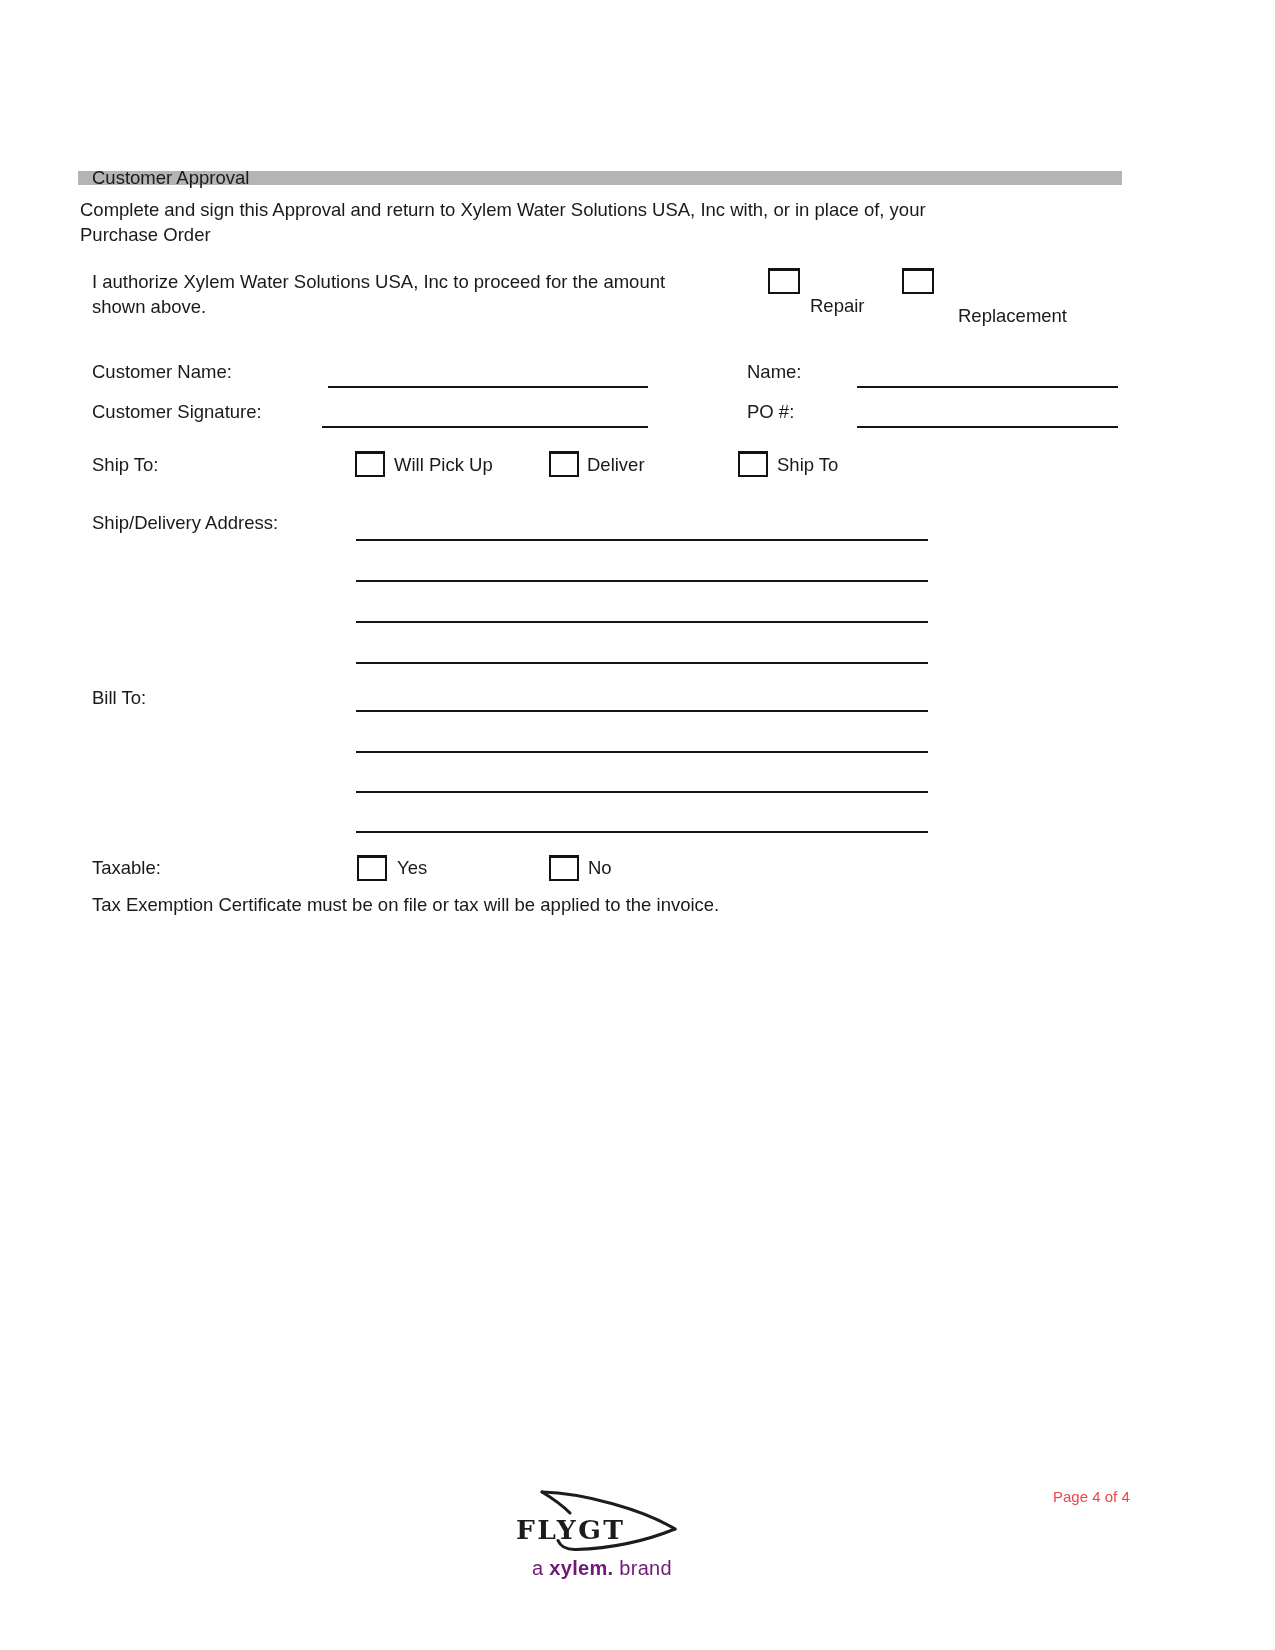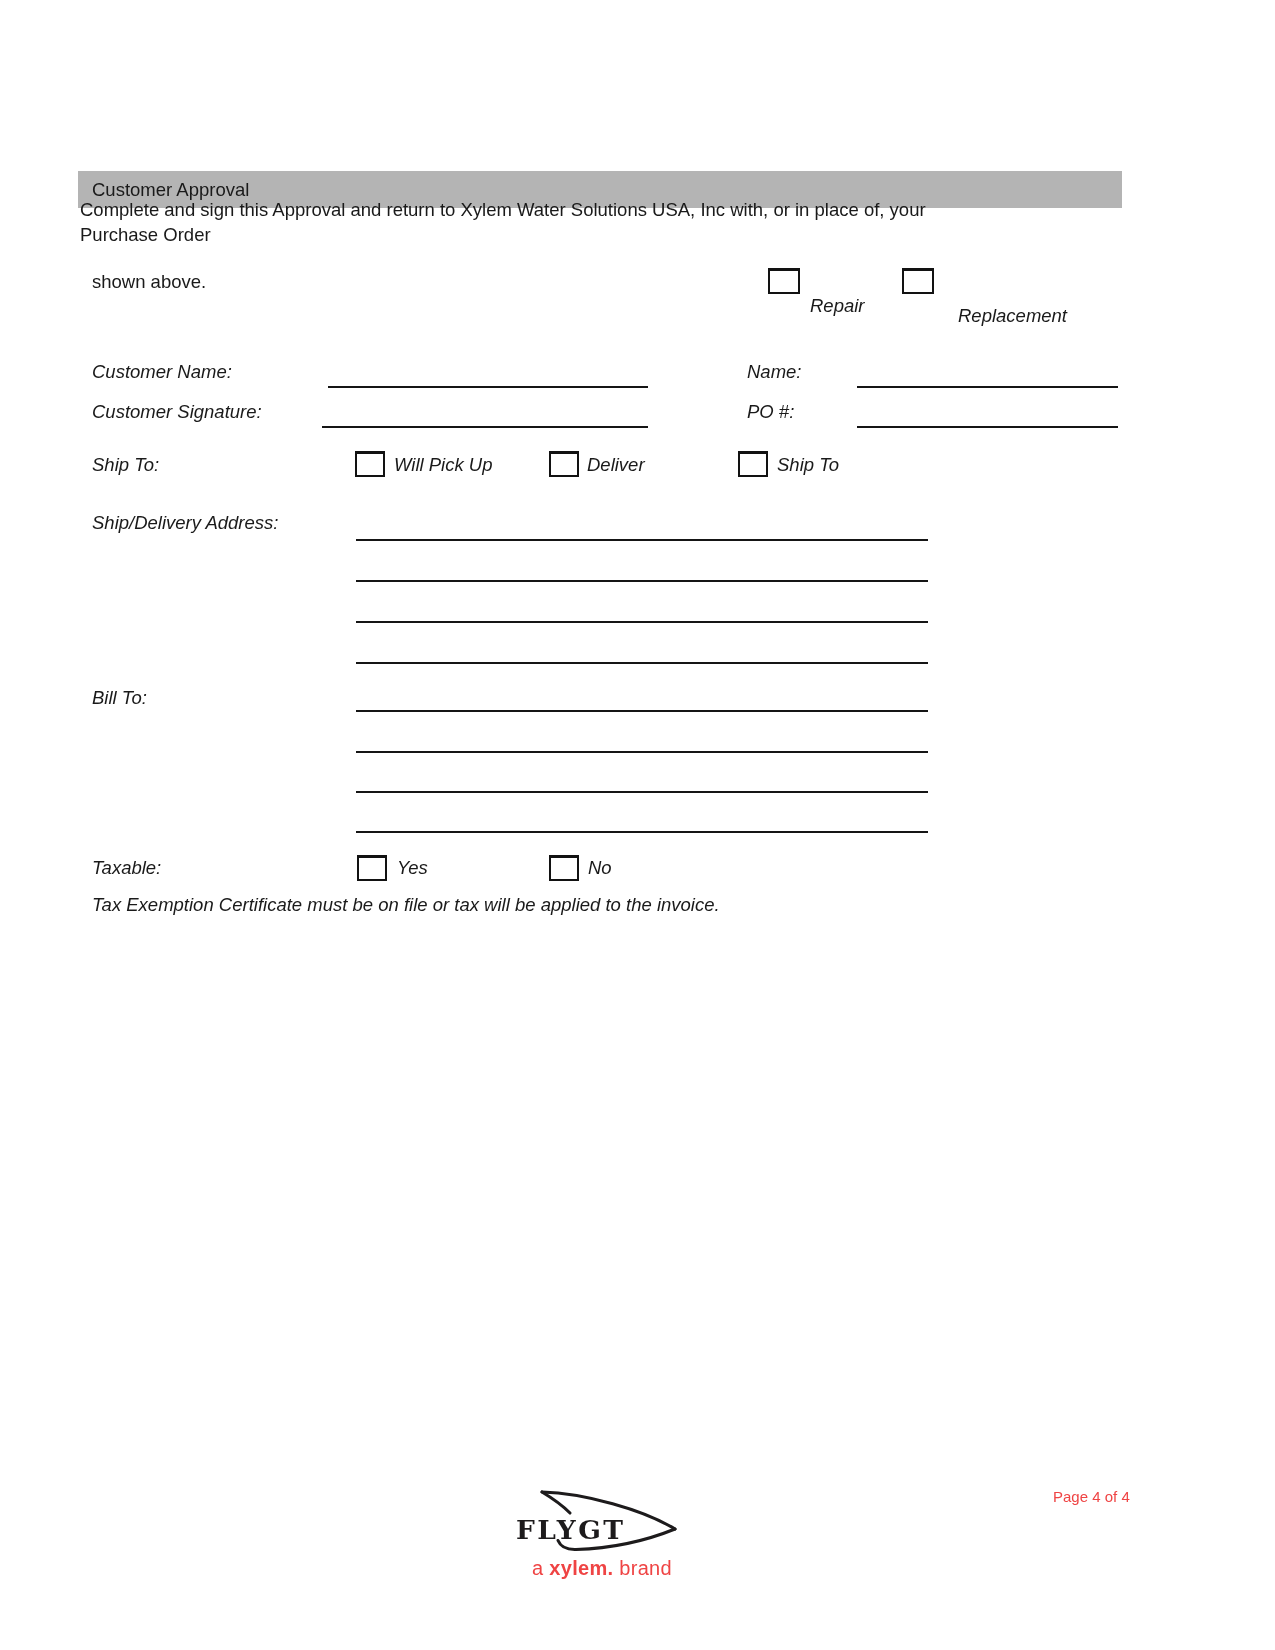--- a/index.html
+++ b/index.html
@@ -15,21 +15,21 @@
     position: relative;
     width: 1275px; height: 1650px;
     background: #ffffff;
     overflow: hidden;
     font-size: 18.5px;
   }
   .abs { position: absolute; }
 
   .section-bar {
     left: 78px; top: 171px;
-    width: 1044px; height: 37px;
+    width: 1044px; height: 14px;
     background: #b4b4b4;
     display: flex; align-items: center;
     padding-left: 14px;
     text-align: right;
   }
   .intro {
     left: 80px; top: 198px;
     width: 980px;
     line-height: 24.5px;
   }
@@ -40,37 +40,37 @@
   }
 
   .cb {
     border: 2px solid #121212;
     border-top-width: 3px;
     background: #ffffff;
     width: 32px; height: 26px;
   }
   .cb-sm { width: 30px; height: 26px; }
 
-  .lbl { white-space: nowrap; line-height: 22px; font-style: italic; }
+  .lbl { white-space: nowrap; line-height: 22px; }
 
   .fill-line {
     border-bottom: 2px solid #151515;
     height: 20px;
   }
 
   .footer-logo {
     left: 512px; top: 1486px;
     width: 180px;
     text-align: center;
   }
   .tagline {
     margin-top: -2px;
     font-size: 20px;
     letter-spacing: 0.3px;
-    color: #ef4444;
+    color: #701a75;
     white-space: nowrap;
   }
   .tagline .bold { font-weight: 700; }
   .page-num {
     left: 1053px; top: 1488px;
     font-size: 15px;
     color: #ef4444;
     white-space: nowrap;
   }
 </style>
@@ -82,20 +82,21 @@
   <div class="abs section-bar">
     <span>Customer Approval</span>
   </div>
 
   <div class="abs intro">
     <div>Complete and sign this Approval and return to Xylem Water Solutions USA, Inc with, or in place of, your</div>
     <div>Purchase Order</div>
   </div>
 
   <div class="abs authorize">
+    <div>I authorize Xylem Water Solutions USA, Inc to proceed for the amount</div>
     <div>shown above.</div>
   </div>
   <div class="abs cb" style="left:768px; top:268px;"></div>
   <div class="abs lbl" style="left:810px; top:295px;">Repair</div>
   <div class="abs cb" style="left:902px; top:268px;"></div>
   <div class="abs lbl" style="left:958px; top:295px;margin-top:10px;">Replacement</div>
 
   <div class="abs lbl" style="left:92px; top:361px;">Customer Name:</div>
   <div class="abs fill-line" style="left:328px; top:368px; width:320px;"></div>
   <div class="abs lbl" style="left:747px; top:361px;">Name:</div>

